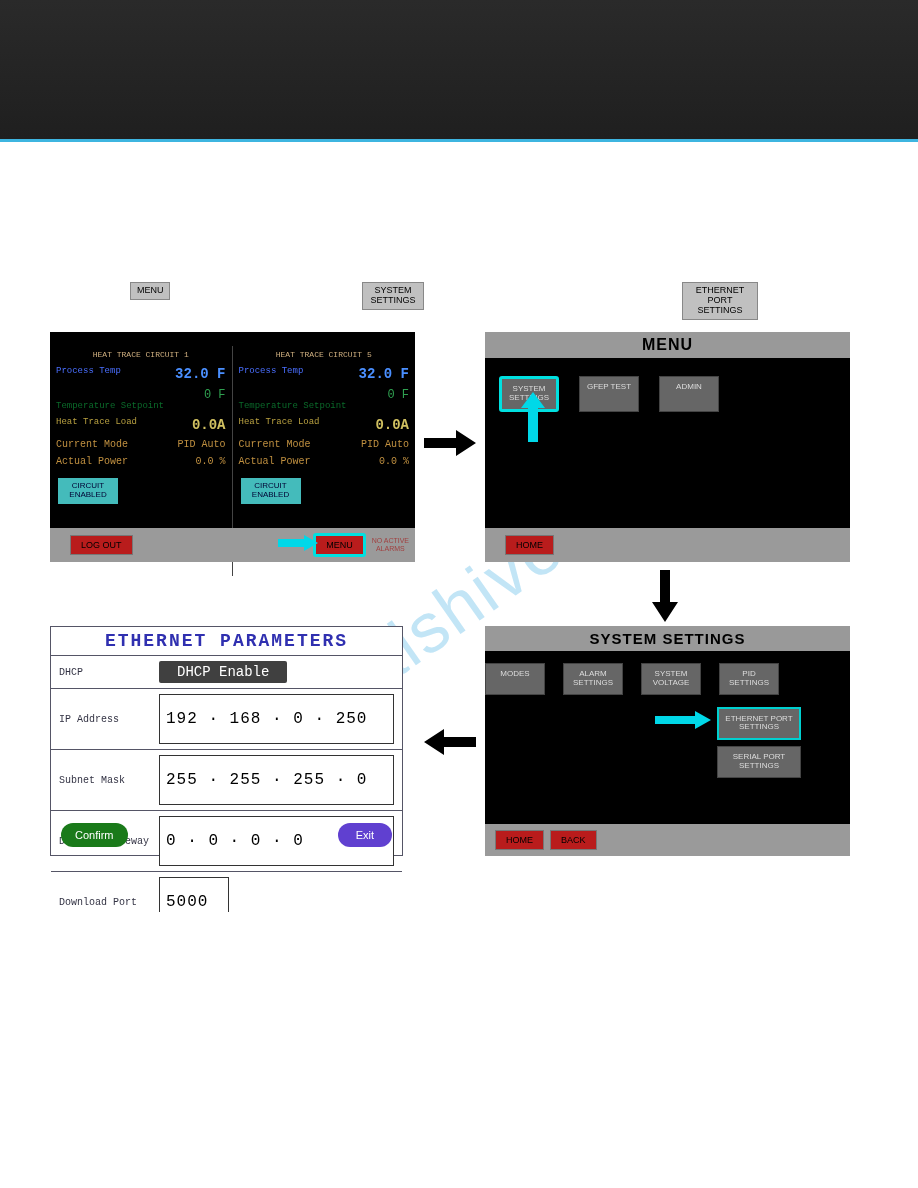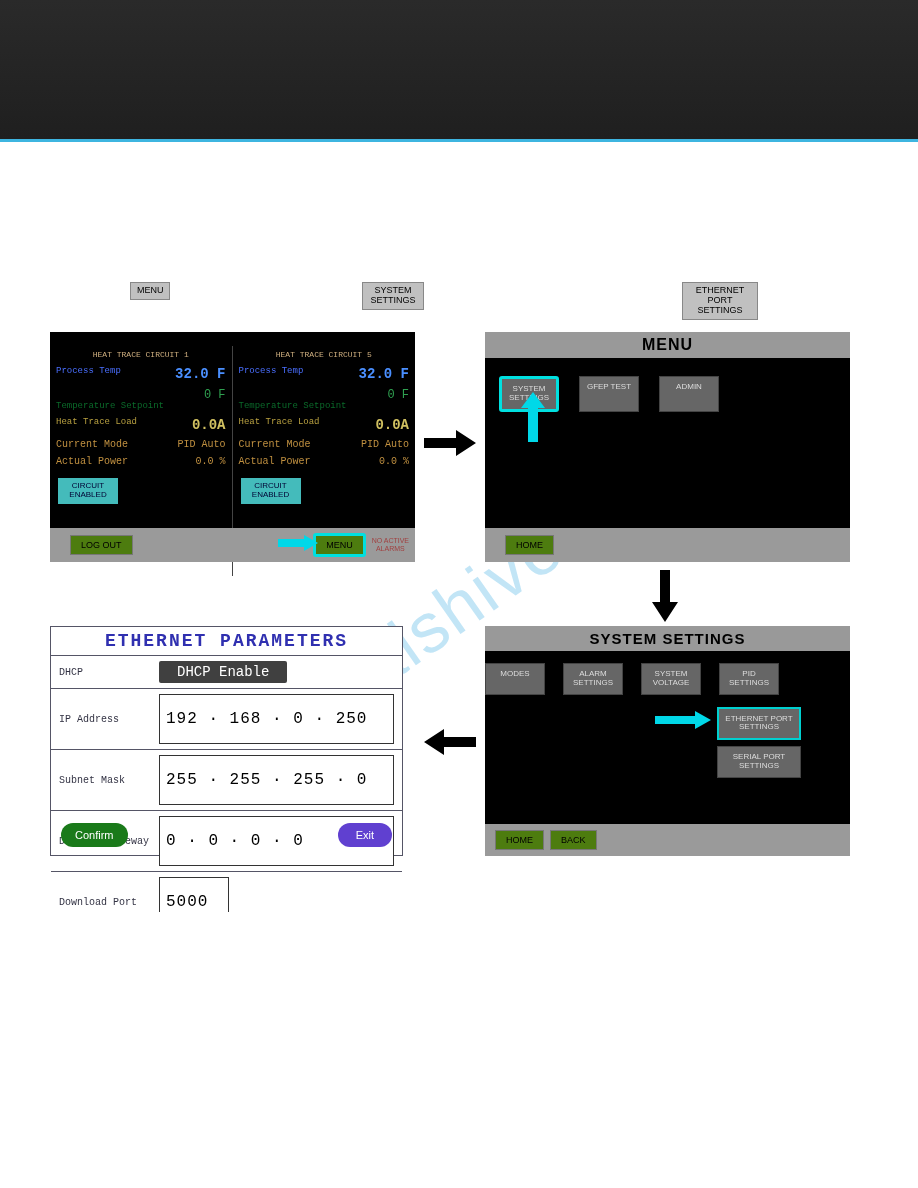--- a/index.html
+++ b/index.html
@@ -24,21 +24,21 @@
   .ht-col.c2 { left: 50%; border-right: none; }
   .ht-hdr { color: #d0b080; font-size: 8px; text-align: center; padding: 4px 0; font-family: "Courier New", monospace; }
   .ht-row { display: flex; justify-content: space-between; padding: 3px 6px; font-family: "Courier New", monospace; font-size: 9px; }
   .ht-row.blue .lab { color: #4a6fff; } .ht-row.blue .val { color: #4a8fff; font-size: 14px; font-weight: bold; }
   .ht-row.green .lab { color: #0a6a2a; margin-top: 13px; } .ht-row.green .val { color: #2fa050; font-size: 12px; }
   .ht-row.yellow .lab { color: #b8a040; } .ht-row.yellow .val { color: #d0c060; font-size: 14px; font-weight: bold; }
   .ht-sub { padding: 3px 6px; font-family: "Courier New", monospace; font-size: 10px; display:flex; justify-content:space-between; }
   .ht-sub .lab { color: #c09040; } .ht-sub .val { color: #c09040; }
   .btn-circ { margin: 8px; background: #4bb; color: #003; font-size: 8px; text-align: center; padding: 4px; width: 60px; line-height: 1.1; }
   .tl-footer { position: absolute; bottom: 0; left: 0; right: 0; height: 34px; background: #9a9a9a; display:flex; align-items:center; }
-  .ft-btn { background: #4d7c0f; border: 1px solid #777; font-size: 9px; padding: 4px 10px; margin-left: 20px; }
+  .ft-btn { background: #b91c1c; border: 1px solid #777; font-size: 9px; padding: 4px 10px; margin-left: 20px; }
   .menu-highlight { border: 3px solid #00e0e0; border-radius: 3px; }
   .ft-status { margin-left: auto; font-size: 7px; color: #a04040; text-align:center; padding-right:6px; line-height:1.1; }
 
   
   .tr { right: 0; top: 0; width: 365px; height: 230px; background: #000; }
   .tr-title { background: #999; text-align: center; font-size: 16px; font-weight: bold; padding: 4px 0; letter-spacing: 1px; }
   .tr-body { padding: 18px 14px; display: flex; gap: 20px; }
   .gbtn { background: #666; color: #ddd; font-size: 8px; text-align: center; padding: 6px 4px; width: 60px; line-height: 1.1; border:1px solid #444; }
   .gbtn.hl { border: 3px solid #00e0e0; border-radius: 3px; }
   .tr-footer { position: absolute; bottom: 0; left: 0; right: 0; height: 34px; background: #9a9a9a; display:flex; align-items:center; }

